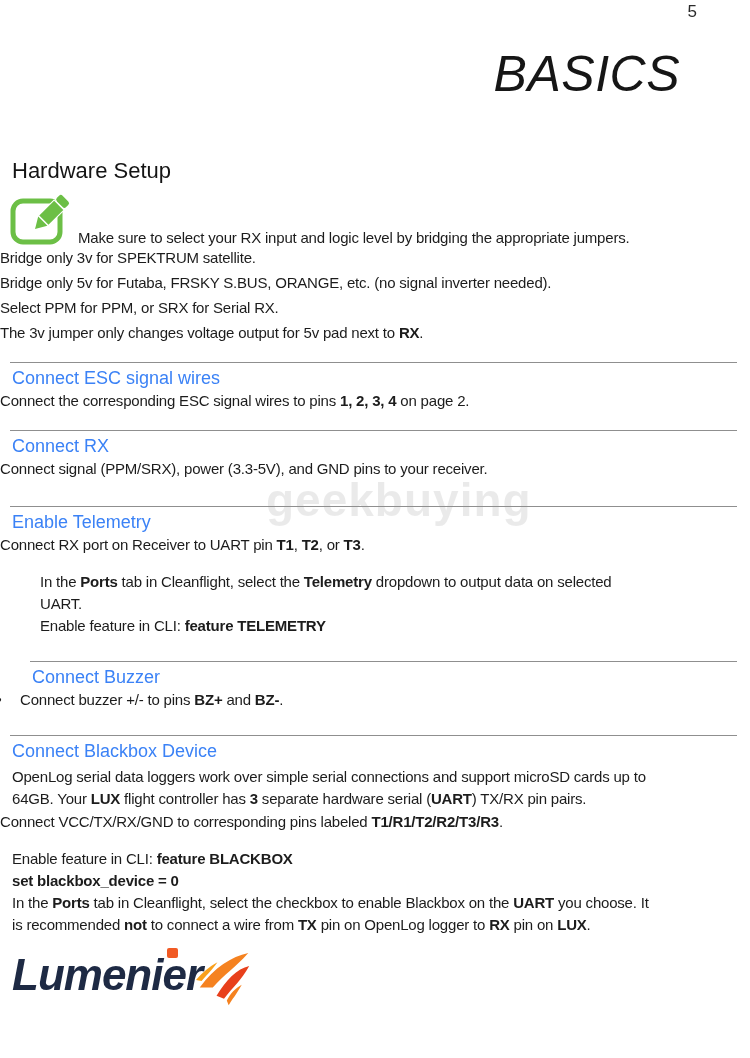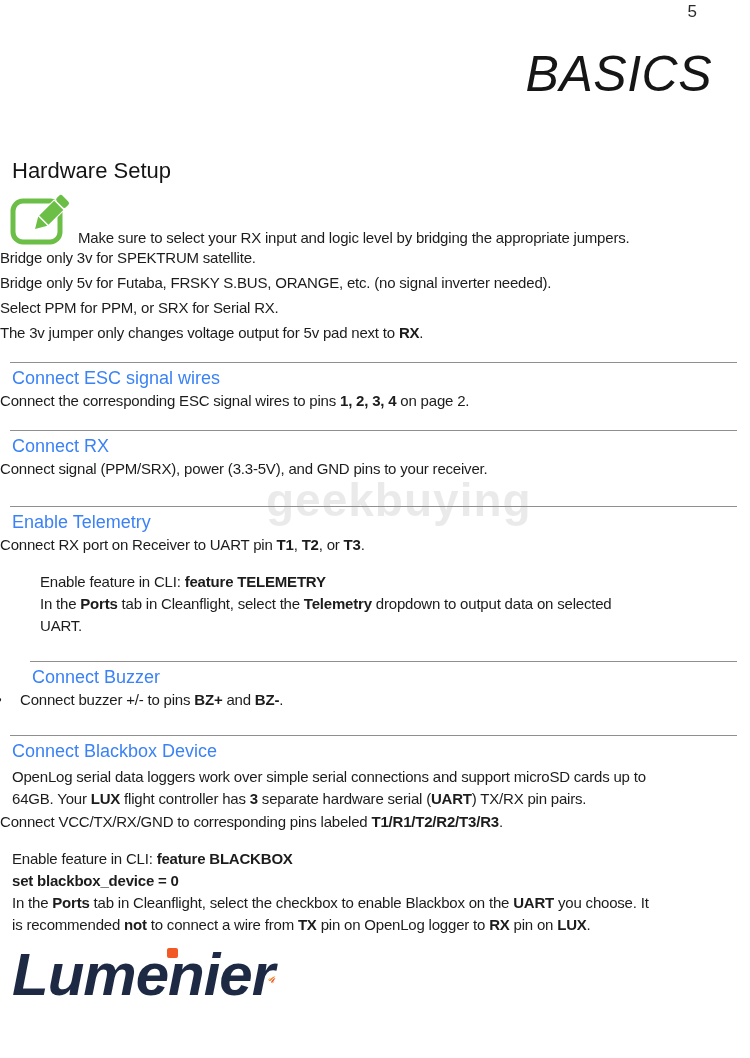--- a/index.html
+++ b/index.html
@@ -9,21 +9,21 @@
     background:#ffffff;
     font-family:"Liberation Sans","DejaVu Sans",sans-serif;
     color:#1c1c1c;
     overflow:hidden;
   }
   .page-number{
     position:absolute;top:2px;right:53px;
     font-size:17px;color:#2a2a2a;
   }
   .basics-title{
-    padding-top:46px;padding-right:38px;
+    padding-top:46px;padding-right:70px;
     text-align:right;
     font-size:50px;line-height:56px;
     font-style:italic;font-weight:400;
     color:#161616;
     letter-spacing:0.5px;
   }
   h1.hw-heading{
     margin:56px 0 0 12px;
     font-size:22px;line-height:26px;
     font-weight:400;color:#141414;
@@ -88,21 +88,21 @@
   }
   .content{position:relative;z-index:1;}
   .logo{
     position:relative;
     margin:8px 0 0 12px;
     height:56px;
     display:flex;align-items:flex-end;
     width:270px;
   }
   .logo-text{
-    font-size:60px;line-height:50px;
+    font-size:44px;line-height:50px;
     font-style:italic;font-weight:700;
     color:#1e2a44;letter-spacing:-1px;text-align:center;
   }
   .logo-idot{
     position:absolute;left:155px;top:4px;
     width:11px;height:10px;background:#f15a24;border-radius:2px;
   }
   .logo-bird{
     position:relative;top:10px;left:-6px;
   }
@@ -156,22 +156,22 @@
       </ul>
     </div>
 
     <div class="block-tele">
       <hr class="rule">
       <h2 class="sec-heading">Enable Telemetry</h2>
       <ul class="bullets sec-bullets">
         <li><span>Connect RX port on Receiver to UART pin </span><span class="b">T1</span><span>, </span><span class="b">T2</span><span>, or </span><span class="b">T3</span><span>.</span></li>
       </ul>
       <div class="tele-paras">
+        <p class="para"><span>In the </span><span class="b">Ports</span><span> tab in Cleanflight, select the </span><span class="b">Telemetry</span><span> dropdown to output data on selected</span><br><span>UART.</span></p>
         <p class="para"><span>Enable feature in CLI: </span><span class="b">feature TELEMETRY</span></p>
-        <p class="para"><span>In the </span><span class="b">Ports</span><span> tab in Cleanflight, select the </span><span class="b">Telemetry</span><span> dropdown to output data on selected</span><br><span>UART.</span></p>
       </div>
     </div>
 
     <div class="block-buzzer">
       <hr class="rule">
       <h2 class="sec-heading">Connect Buzzer</h2>
       <ul class="bullets sec-bullets">
         <li><span>Connect buzzer +/- to pins </span><span class="b">BZ+</span><span> and </span><span class="b">BZ-</span><span>.</span></li>
       </ul>
     </div>

